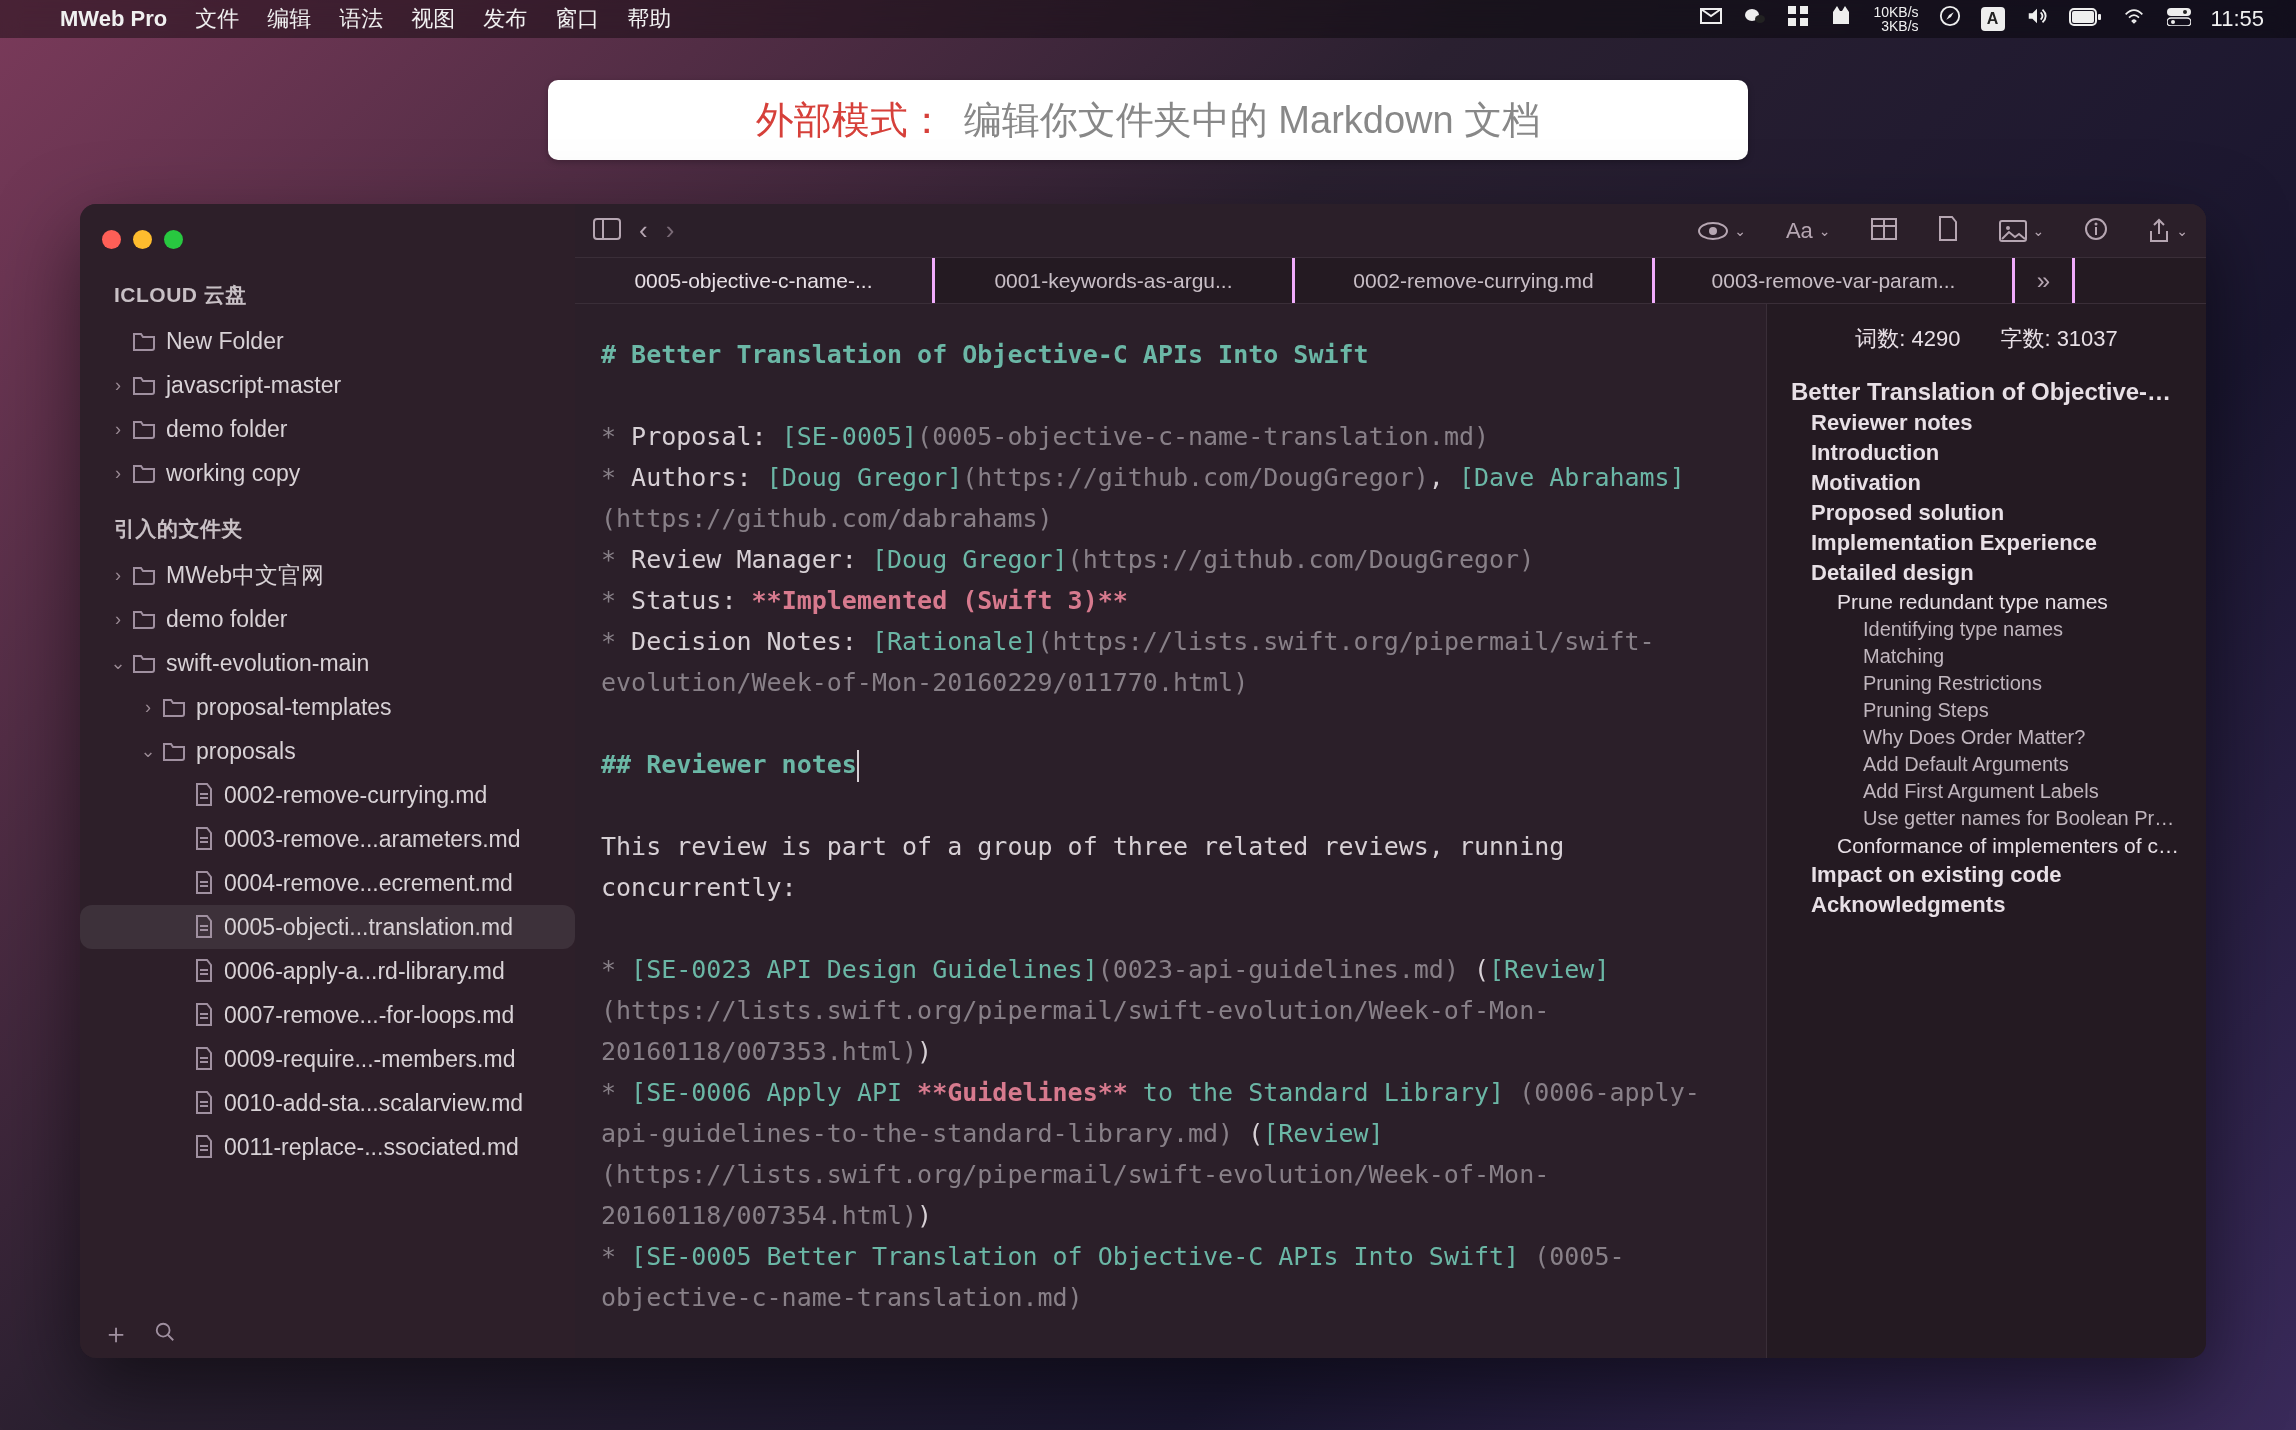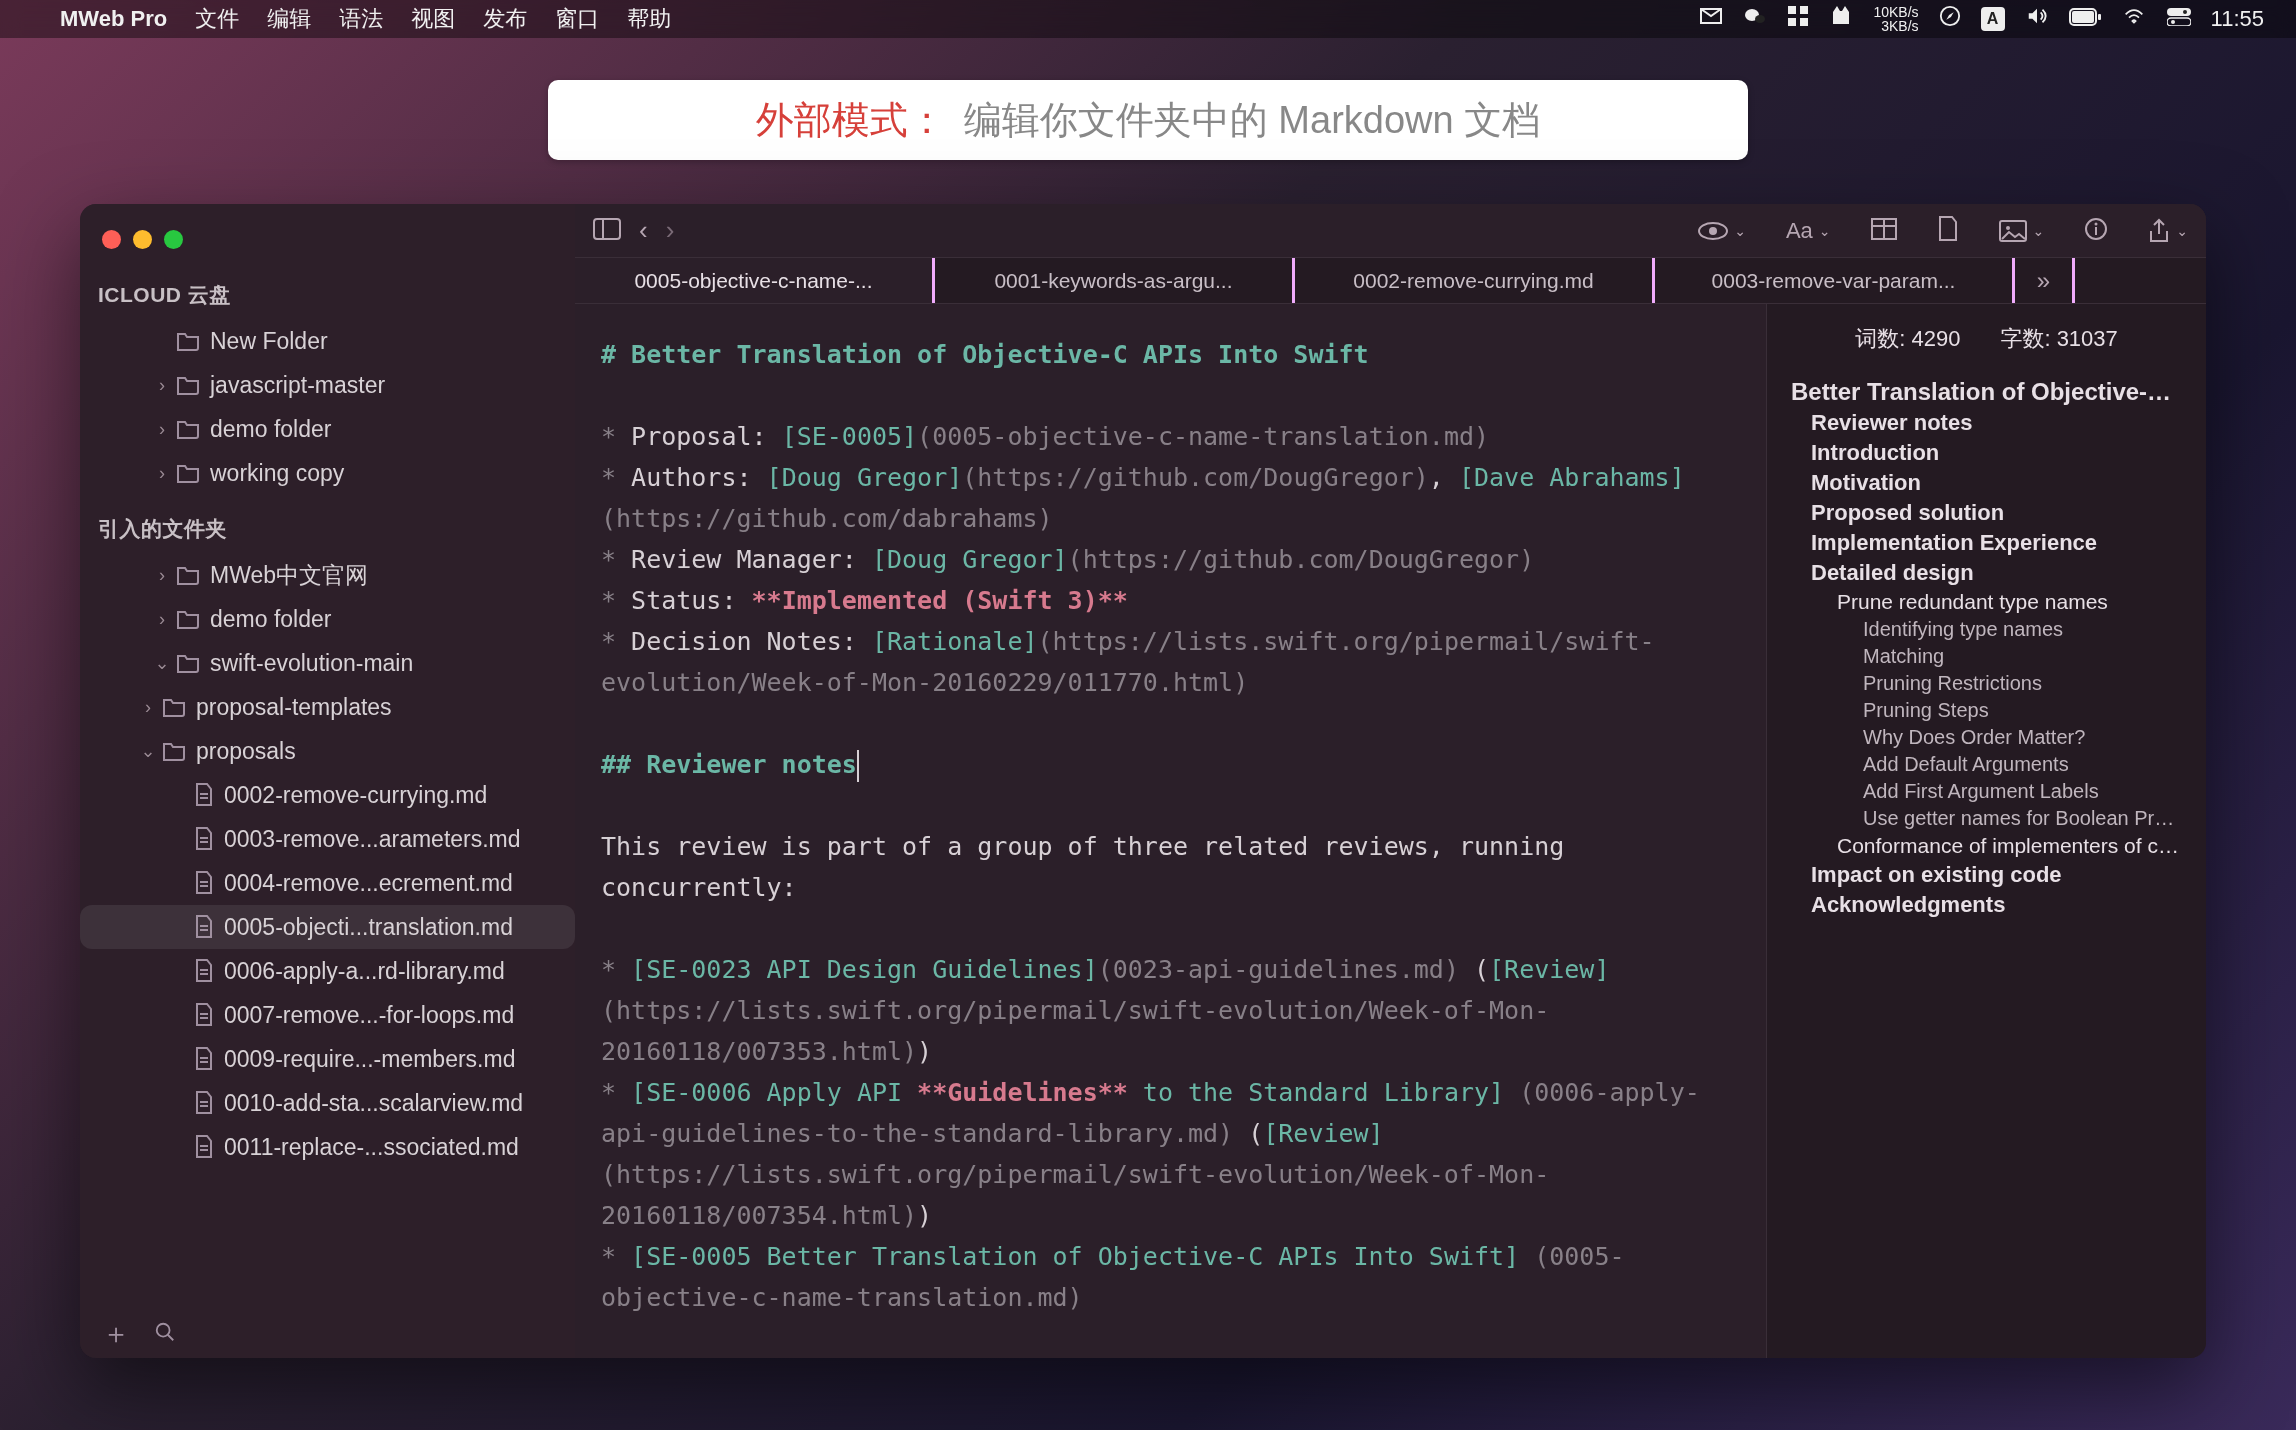--- a/index.html
+++ b/index.html
@@ -20,27 +20,27 @@
   .banner .sub { color:#888; }
 
   
   .window { position:absolute; top:204px; left:80px; width:2126px; height:1154px; background:#2f222c; border-radius:16px; box-shadow:0 30px 80px rgba(0,0,0,0.5); display:flex; overflow:hidden; }
 
   
   .sidebar { width:495px; background: rgba(44,30,40,0.65); padding-top:12px; position:relative; overflow:hidden;}
   .traffic { display:flex; gap:12px; padding:14px 22px 12px; }
   .dot { width:19px; height:19px; border-radius:50%; }
   .dot.r{background:#fe5f57;} .dot.y{background:#febc2e;} .dot.g{background:#28c840;}
-  .section-label { font-size:21px; font-weight:700; color:#c8c0c5; padding:20px 18px 10px; letter-spacing:0.5px;}
+  .section-label { font-size:21px; font-weight:700; color:#c8c0c5; padding:20px 34px 10px; letter-spacing:0.5px;}
   .tree { list-style:none; }
   .tree li { display:flex; align-items:center; height:44px; font-size:23px; color:#d8d2d6; padding-left:0; white-space:nowrap; overflow:hidden; text-overflow:ellipsis; cursor:default;}
   .tree li .chev { width:28px; text-align:center; color:#9a8a94; font-size:18px; display:inline-block;}
   .tree li .icn { margin-right:10px; color:#a090a0; display:inline-flex; }
   .tree li.selected { background:#3d313a; border-radius:12px; }
-  .tree li.i0{padding-left:24px;margin-left:44px;} .tree li.i1{padding-left:54px;} .tree li.i2{padding-left:86px;}
+  .tree li.i0{padding-left:24px;} .tree li.i1{padding-left:54px;} .tree li.i2{padding-left:86px;}
   .sidebar-footer{position:absolute;bottom:0;left:0;right:0;height:48px;display:flex;gap:24px;align-items:center;padding-left:22px;color:#a090a0;}
 
   
   .main { flex:1; display:flex; flex-direction:column; background:#2b1f29;}
   .toolbar { height:54px; display:flex; align-items:center; padding:0 18px; border-bottom:1px solid #3a2e38;}
   .toolbar .grp{ display:flex; gap:18px; align-items:center;}
   .toolbar .grp.right{ margin-left:auto; gap:40px;}
   .toolbar svg{ fill:#b6a6b2;}
   .toolbar .txtbtn{ color:#b6a6b2; font-size:22px; display:flex; align-items:center; gap:6px;}
 

